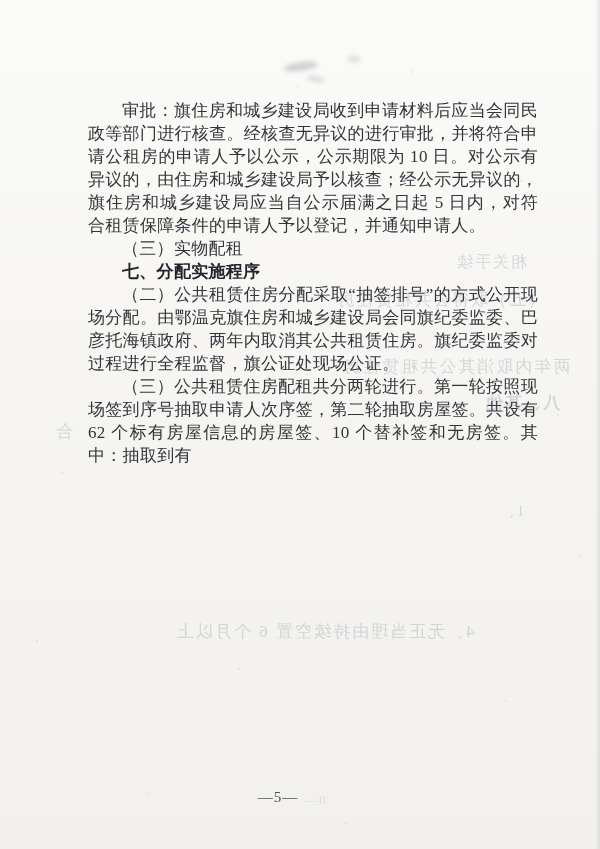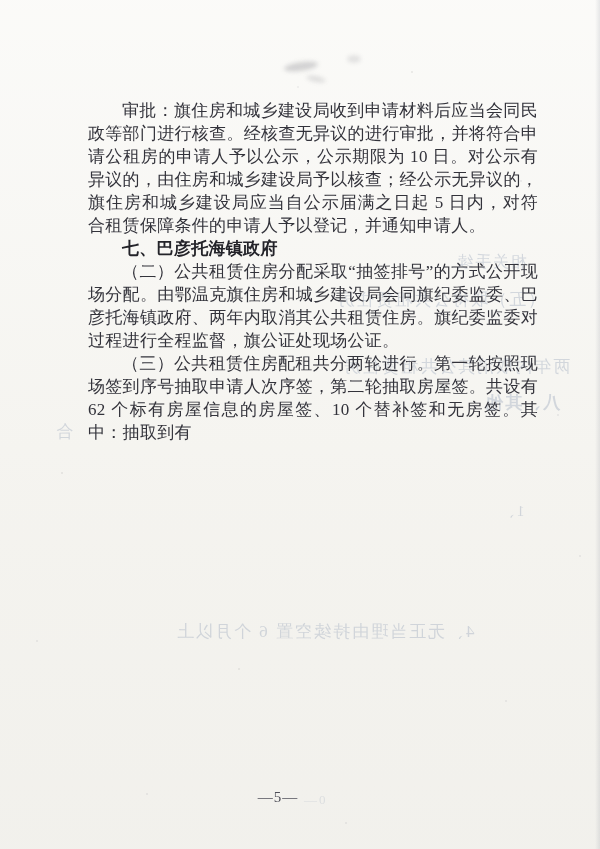--- a/index.html
+++ b/index.html
@@ -123,21 +123,22 @@
   <span class="bleed b5">4、无正当理由持续空置 6 个月以上</span>
   <span class="bleed b6">合</span>
   <span class="bleed b7">0—</span>
 
   <span class="smudge s1"></span>
   <span class="smudge s2"></span>
   <span class="smudge s3"></span>
 
   <div class="content">
     <p>审批：旗住房和城乡建设局收到申请材料后应当会同民政等部门进行核查。经核查无异议的进行审批，并将符合申请公租房的申请人予以公示，公示期限为 10 日。对公示有异议的，由住房和城乡建设局予以核查；经公示无异议的，旗住房和城乡建设局应当自公示届满之日起 5 日内，对符合租赁保障条件的申请人予以登记，并通知申请人。</p>
-    <p class="heading">七、巴彦托海镇政府</p>
+    <p>（三）实物配租</p>
+    <p class="heading">七、分配实施程序</p>
     <p>（二）公共租赁住房分配采取“抽签排号”的方式公开现场分配。由鄂温克旗住房和城乡建设局会同旗纪委监委、巴彦托海镇政府、两年内取消其公共租赁住房。旗纪委监委对过程进行全程监督，旗公证处现场公证。</p>
     <p>（三）公共租赁住房配租共分两轮进行。第一轮按照现场签到序号抽取申请人次序签，第二轮抽取房屋签。共设有 62 个标有房屋信息的房屋签、10 个替补签和无房签。其中：抽取到有</p>
   </div>
 
   <div class="pagenum">—5—</div>
 
   <div class="edge-right"></div>
 </div>
 
 </body></html>

